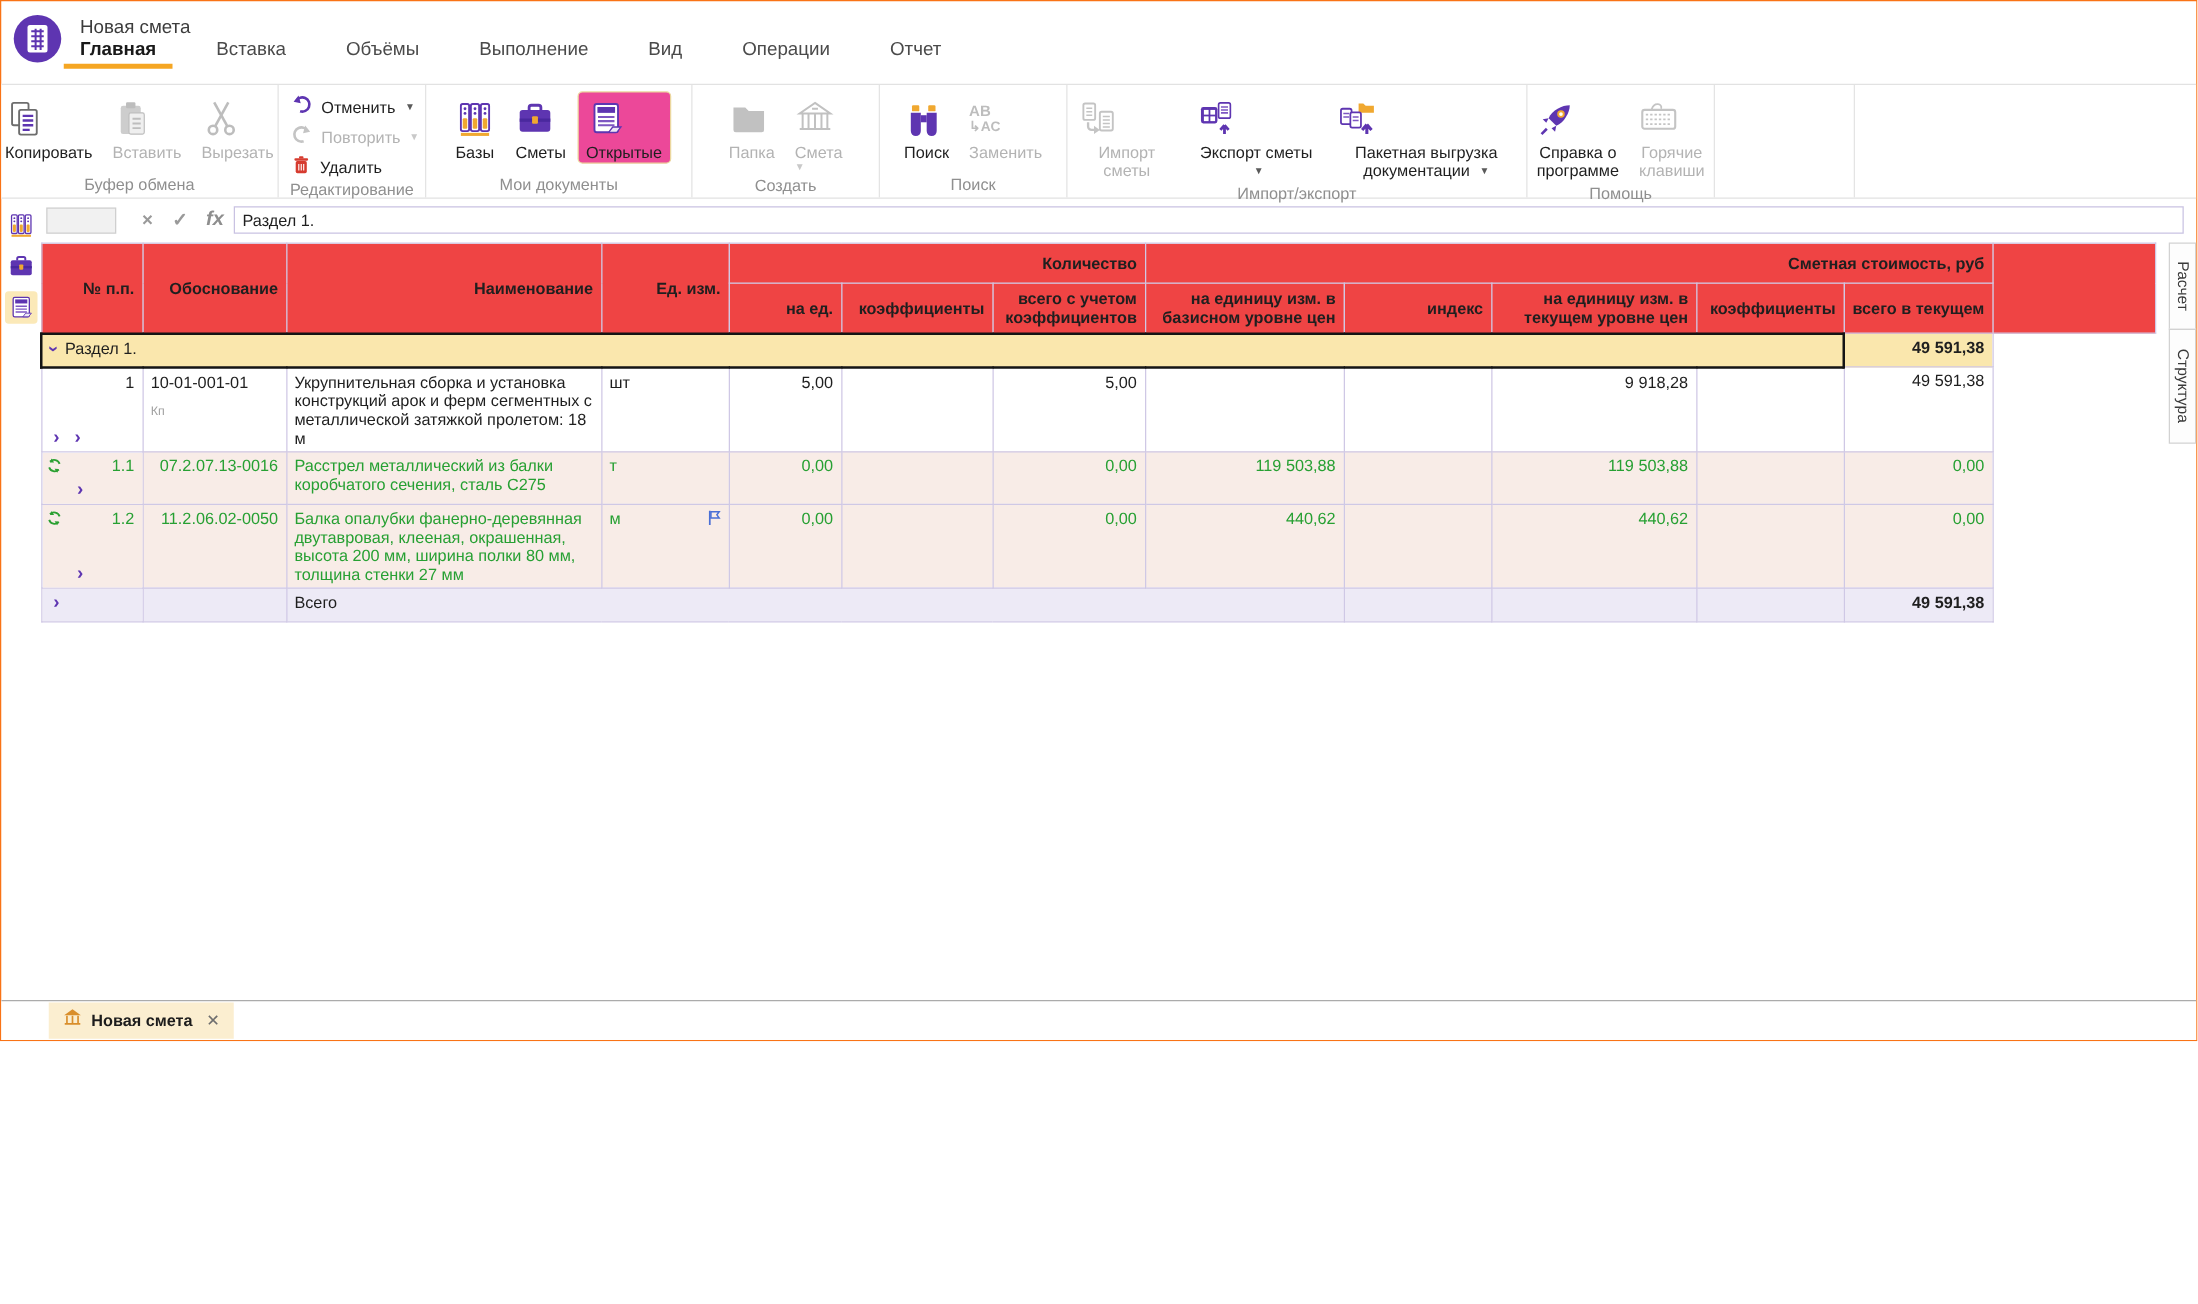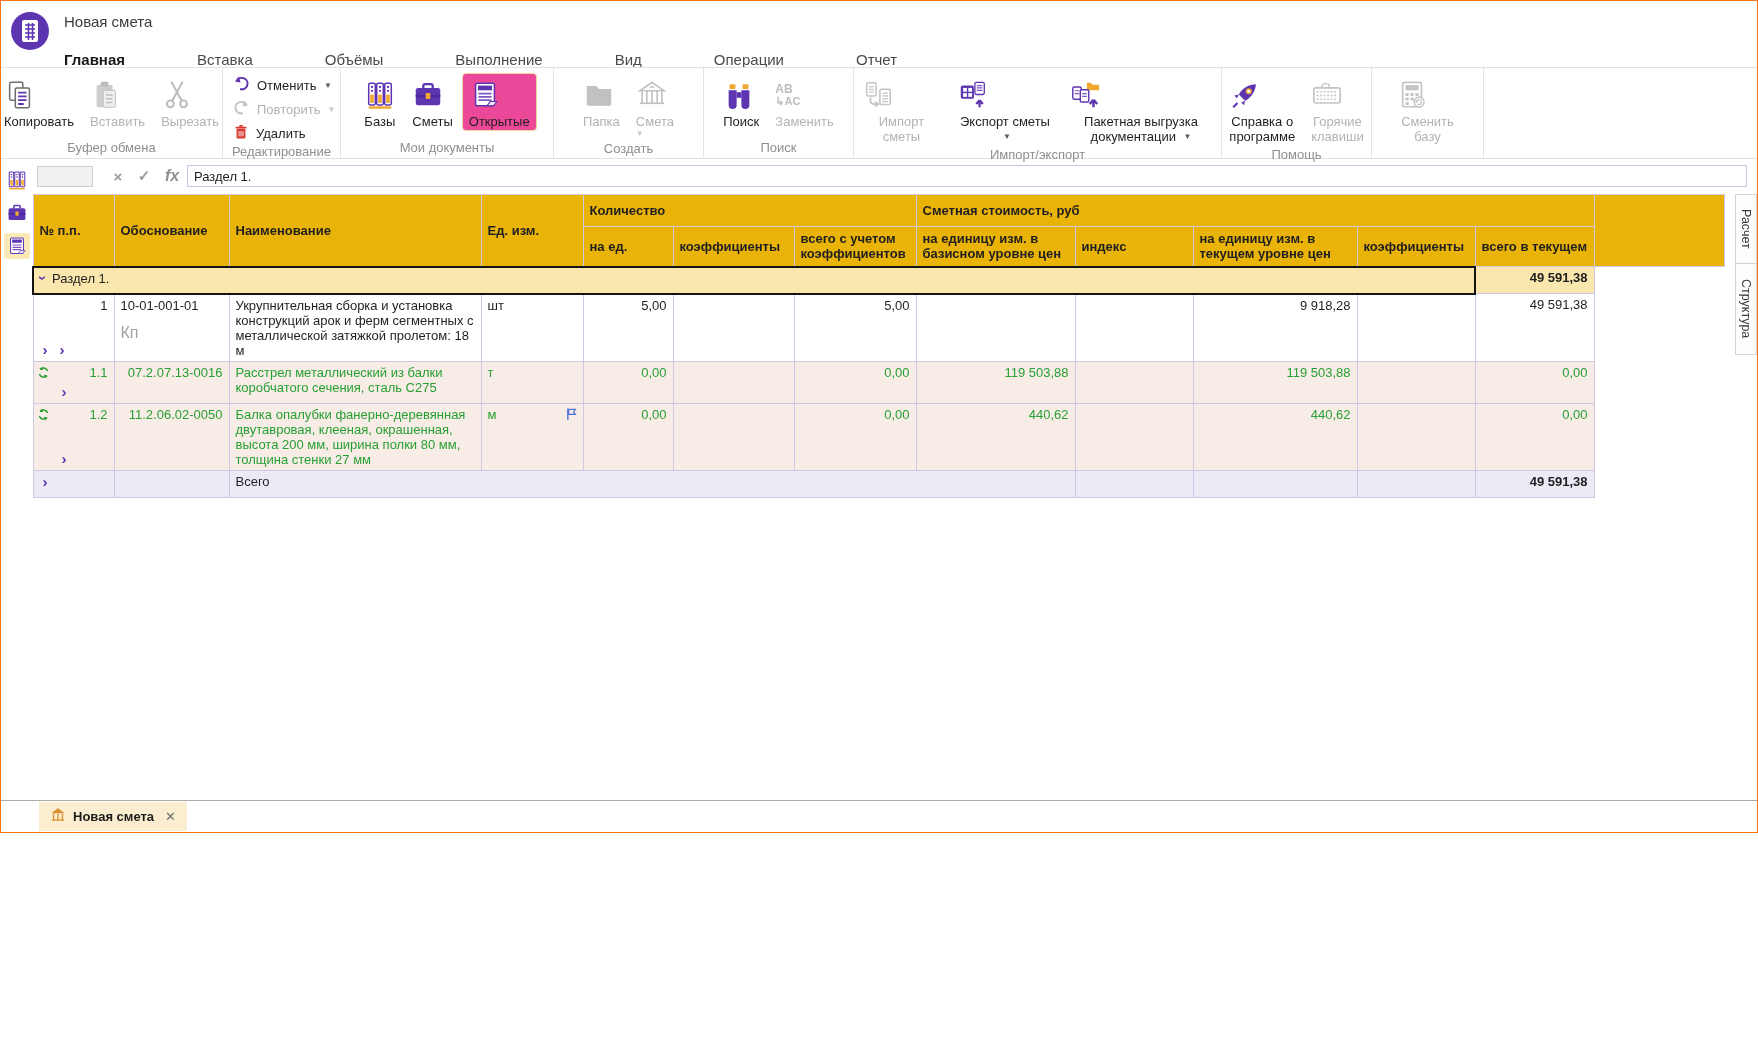--- a/index.html
+++ b/index.html
@@ -6,21 +6,21 @@
   html,body { background:#ffffff; }
   body { font-family:"Liberation Sans", sans-serif; }
   .window { position:relative; width:1758px; height:833px; background:#fff;
             border:1px solid #f97316; overflow:hidden; }
 
   
   .appicon { position:absolute; left:9px; top:10px; width:40px; height:40px; }
   .win-title { position:absolute; left:63px; top:12px; font-size:15px; color:#3c3c3c; }
 
   
-  .menutabs { position:absolute; left:50px; top:44px; display:flex; gap:46px; height:30px; }
+  .menutabs { position:absolute; left:50px; top:24px; display:flex; gap:22px; height:30px; }
   .mtab { position:relative; padding:6px 13px 0 13px; font-size:15px; color:#4a4a4a; cursor:default; }
   .mtab.active { color:#191919; font-weight:bold; }
   .mtab.active::after { content:""; position:absolute; left:0; right:0; bottom:0; height:4px; background:#F5A623; }
 
   
   .ribbon { position:absolute; left:0; top:66px; right:0; height:92px; display:flex;
             border-top:1px solid #e2e2e2; border-bottom:1px solid #e2e2e2; background:#fff; }
   .rgroup { display:flex; flex-direction:column; border-right:1px solid #e4e4e4; }
   .rbtns { flex:1; display:flex; justify-content:center; align-items:flex-start; padding-top:5px; }
   .rgl { height:19px; line-height:18px; text-align:center; color:#8f8f8f; font-size:13px; }
@@ -46,37 +46,37 @@
   .fbar { position:absolute; left:36px; top:163px; right:10px; height:24px; display:flex; align-items:center; }
   .cellref { width:56px; height:21px; background:#f1f1f1; border:1px solid #cfcfcf; margin-right:12px; font-size:12px; padding:0 4px; }
   .fico { color:#9a9a9a; font-size:15px; font-weight:bold; width:26px; text-align:center; }
   .fxg { color:#8e8e8e; font-size:16px; font-weight:bold; font-style:italic; width:30px; text-align:center; }
   .finput { flex:1; height:22px; border:1px solid #c9c2e2; font-size:13px; padding:0 6px; color:#1f1f1f; font-family:"Liberation Sans",sans-serif; }
 
   
   .gridwrap { position:absolute; left:31px; top:193px; }
   table.grid { border-collapse:collapse; table-layout:fixed; font-size:13px; color:#1f1f1f; }
   table.grid th, table.grid td { border:1px solid #cfc8e5; padding:3px 6px; vertical-align:top; }
-  table.grid th { font-weight:bold; text-align:left; vertical-align:middle; background:#eab308; line-height:15px; }
+  table.grid th { font-weight:bold; text-align:right; vertical-align:middle; background:#ef4444; line-height:15px; }
   td.num { text-align:right; white-space:nowrap; }
   .sec-main { border:2px solid #141414 !important; background:#FAE7AD; vertical-align:middle; font-size:13px; }
   .sec-total { background:#FAE7AD; font-weight:bold; text-align:right; vertical-align:middle; }
   .spare { border:none !important; background:#fff; }
   th.spare { border:1px solid #cfc8e5 !important; }
   tr.row-res td { background:#F8ECE7; color:#27A033; }
   tr.row-res td.spare { background:#fff; }
   tr.row-foot td { background:#EDEAF6; }
   tr.row-foot td.spare { background:#fff; }
   td.c-first { position:relative; }
   .rnum { position:absolute; top:3px; right:6px; }
   .chev { color:#5E35B1; font-weight:bold; font-size:15px; font-style:normal; line-height:12px; }
   .chevs { position:absolute; bottom:5px; left:9px; display:flex; gap:12px; }
   .chev1 { position:absolute; bottom:5px; left:28px; }
   .lnkico { position:absolute; top:4px; left:3px; }
-  .kp { color:#a2a2a2; font-size:16px; margin-top:11px; }
+  .kp { color:#a2a2a2; font-size:10px; margin-top:11px; }
   .code-item { text-align:left; }
   .code-res { text-align:right; }
   .unitflex { display:flex; justify-content:space-between; align-items:flex-start; }
   .chev-down { display:inline-block; transform:rotate(90deg); margin-right:7px; }
   .foot-label { }
 
   
   .rtab { position:absolute; right:0px; width:22px; background:#fdfdfd; border:1px solid #d2d2d2;
           writing-mode:vertical-rl; display:flex; align-items:center; justify-content:center;
           font-size:12.5px; color:#3a3a3a; }
@@ -382,41 +382,20 @@
                   <path d="M6 13.5 h22 M6 17.5 h22 M6 21.5 h22"></path>
                 </g>
               </svg>
             </span>
             <span class="lbl" style="max-width:74px">Горячие клавиши</span>
           </div>
         </div>
         <div class="rgl">Помощь</div>
       </div>
       <div class="rgroup" style="width: 112px;">
-        <div class="rbtns">
-          <div class="rbtn disabled">
-            <span class="icon">
-              <svg viewBox="0 0 34 34" width="32" height="32">
-                <rect x="6" y="3.5" width="20" height="26" rx="2.5" fill="#fff" stroke="#c4c4c4" stroke-width="1.8"></rect>
-                <rect x="9" y="6.5" width="14" height="5.5" fill="#c4c4c4"></rect>
-                <g fill="#c4c4c4">
-                  <rect x="9" y="15" width="3.4" height="3"></rect>
-                  <rect x="14.3" y="15" width="3.4" height="3"></rect>
-                  <rect x="19.6" y="15" width="3.4" height="3"></rect>
-                  <rect x="9" y="19.8" width="3.4" height="3"></rect>
-                  <rect x="14.3" y="19.8" width="3.4" height="3"></rect>
-                  <rect x="9" y="24.6" width="3.4" height="3"></rect>
-                </g>
-                <circle cx="23.5" cy="24.5" r="5.3" fill="#fff" stroke="#c4c4c4" stroke-width="1.5"></circle>
-                <path d="M20.8 24.5 a2.7 2.7 0 1 1 1.2 2.2 M20.8 24.5 l-1.2 -1 M20.8 24.5 l1.5 -0.6" fill="none" stroke="#c4c4c4" stroke-width="1.3"></path>
-              </svg>
-            </span>
-            <span class="lbl" style="max-width:62px">Сменить базу</span>
-          </div>
-        </div>
         <div class="rgl"></div>
       </div>
     </div>
 
   <div class="leftrail" id="leftrail">
       <div class="railitem">
         <svg viewBox="0 0 34 34" width="22" height="22">
           <g stroke="#5E35B1" stroke-width="1.6" fill="#fff">
             <rect x="5" y="4.5" width="7" height="23" rx="1.5"></rect>
             <rect x="13.5" y="4.5" width="7" height="23" rx="1.5"></rect>

